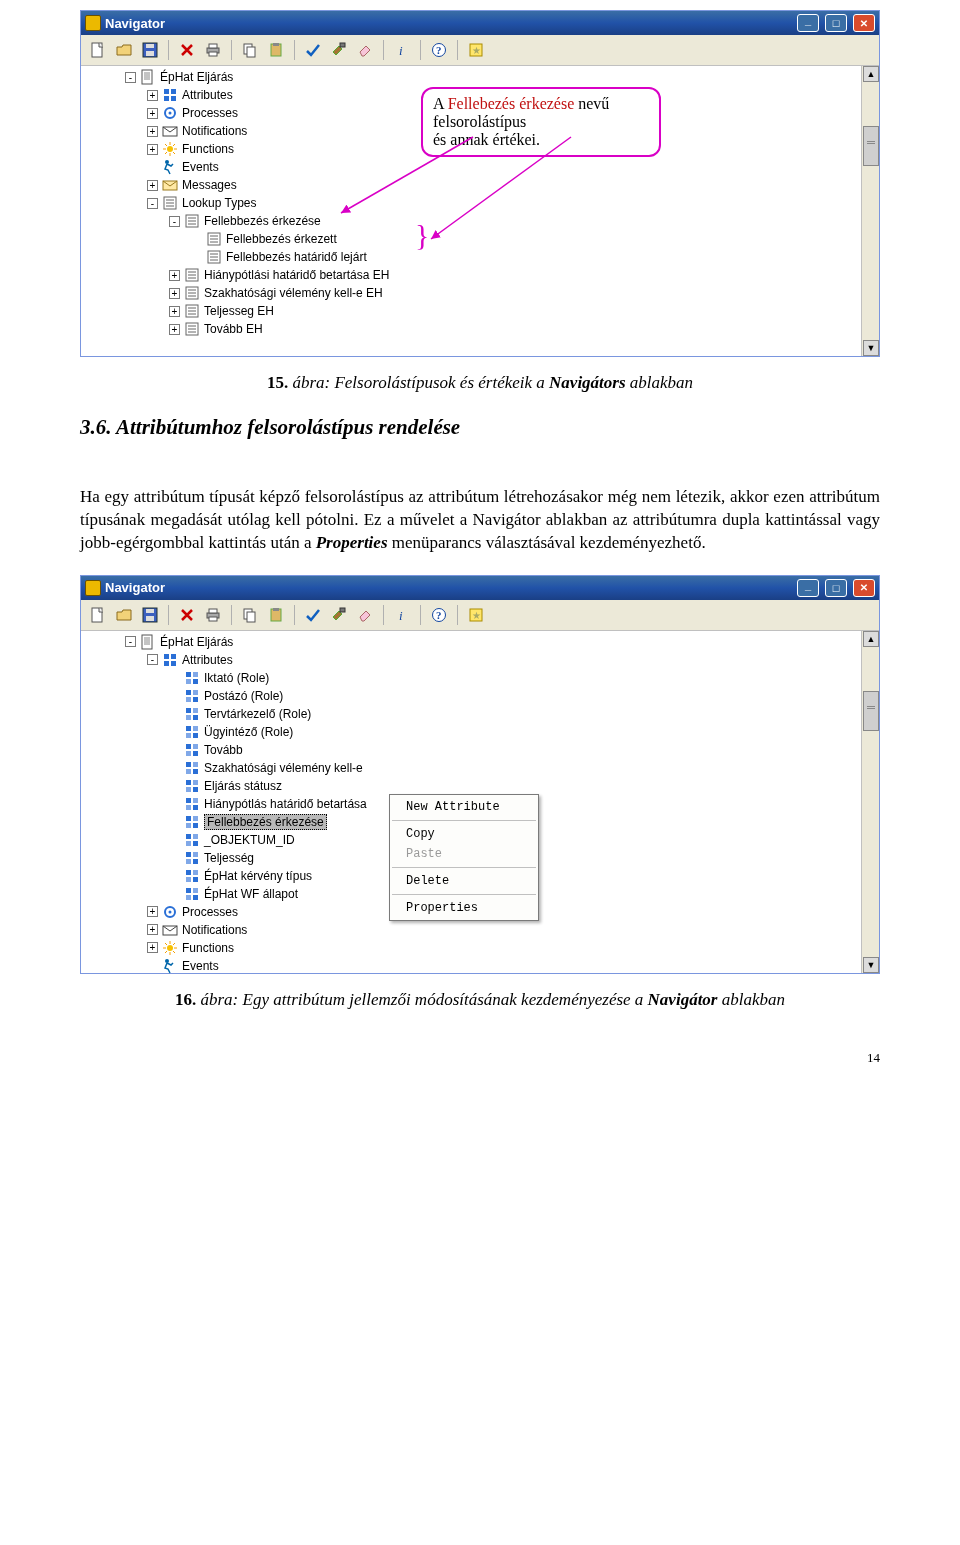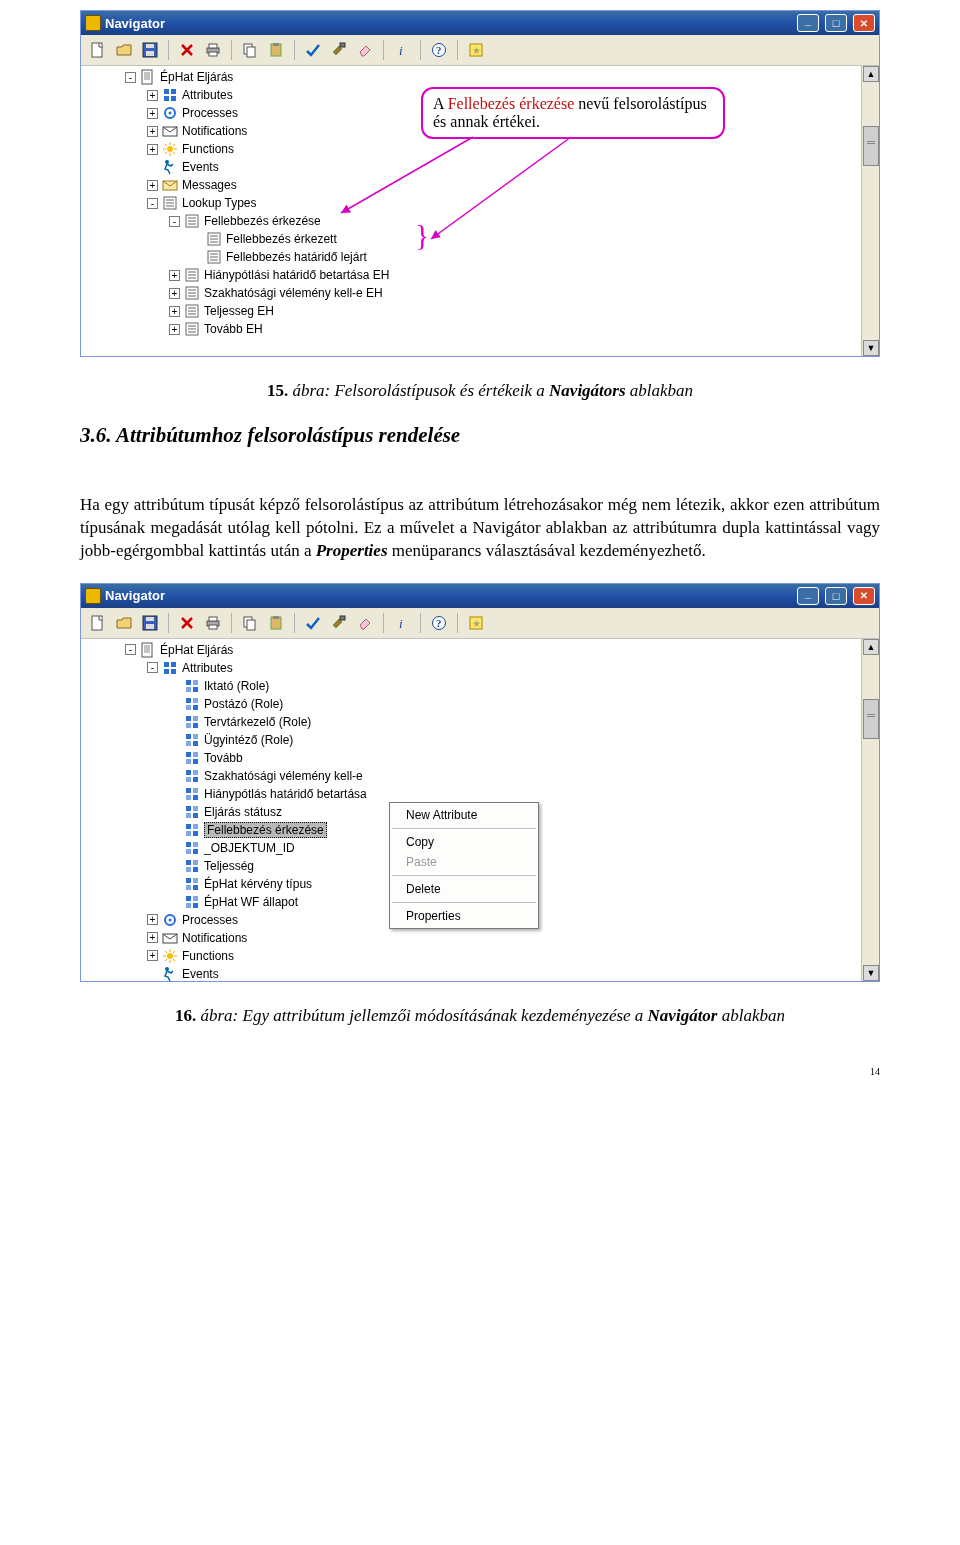--- a/index.html
+++ b/index.html
@@ -13,21 +13,21 @@
     width: 960px;
   }
   .page {
     padding: 10px 80px 10px 80px;
   }
 
   
   .win {
     border: 1px solid #7a96df;
     background: #ef4444;
-    margin-bottom: 24px;
+    margin-bottom: 16px;
     position: relative;
   }
   .titlebar {
     display: flex;
     align-items: center;
     background: linear-gradient(to bottom,#3a6ea5 0%,#2152a8 50%,#1a3f85 100%);
     color: #fff;
     font-family: Tahoma, Arial, sans-serif;
     font-size: 13px;
     font-weight: bold;
@@ -159,20 +159,21 @@
     border: 1px solid #7a7a7a;
     box-shadow: 2px 2px 3px rgba(0,0,0,0.3);
     font-family: Tahoma, Arial, sans-serif;
     font-size: 12px;
     padding: 2px 0;
     min-width: 150px;
     z-index: 5;
   }
   .ctxmenu .mi {
     padding: 3px 16px;
+    font-family: Liberation Mono, monospace;
   }
   .ctxmenu .mi.disabled { color: #9a9a9a; }
   .ctxmenu .msep {
     height: 1px; background: #c0c0c0; margin: 3px 2px;
   }
 
   
   .caption {
     text-align: center;
     font-style: italic;
@@ -188,21 +189,21 @@
     margin: 22px 0 10px 0;
   }
   .para {
     text-align: justify;
     line-height: 1.35;
     margin-top: 46px;
   }
   .para .boldit { font-weight: bold; font-style: italic; }
   .pagenum {
     text-align: right;
-    font-size: 10px;
+    font-size: 13px;
     padding: 20px 0 10px 0;
   }
 </style>
 </head>
 <body>
 
 <div class="page">
 
   <div class="win" style="position:relative;">
     <div class="titlebar">
@@ -477,21 +478,21 @@
             <span class="tlabel">Tovább EH</span>
           </div>
         </div>
       <div class="scrollbar">
         <div class="sb-btn sb-up">▲</div>
         <div class="sb-thumb"></div>
         <div class="sb-btn sb-down">▼</div>
       </div>
     </div>
 
-    <div class="callout" style="top:76px; left:340px; width:304px;">
+    <div class="callout" style="top:76px; left:340px; width:240px;">
       <div>
         <span>A </span><span class="em">Fellebezés érkezése</span><span> nevű felsorolástípus</span>
       </div>
       <div>és annak értékei.</div>
     </div>
 
     <svg style="position:absolute; left:0; top:0; width:100%; height:100%; pointer-events:none;">
       <defs>
         <marker id="ah" markerWidth="8" markerHeight="8" refX="6" refY="3" orient="auto">
           <path d="M0,0 L6,3 L0,6 Z" fill="#d900c6"></path>
@@ -715,34 +716,34 @@
             <span class="indent" style="width: 84px;"></span>
             <span class="exp none"></span>
             <span class="ticon">
               <svg xmlns="http://www.w3.org/2000/svg" viewBox="0 0 16 16">
                 <rect x="2" y="2" width="5" height="5" fill="#2a6fd6"></rect>
                 <rect x="9" y="2" width="5" height="5" fill="#80a8e8"></rect>
                 <rect x="2" y="9" width="5" height="5" fill="#80a8e8"></rect>
                 <rect x="9" y="9" width="5" height="5" fill="#2a6fd6"></rect>
               </svg>
             </span>
+            <span class="tlabel">Eljárás státusz</span>
+          </div>
+          <div class="node">
+            <span class="indent" style="width: 84px;"></span>
+            <span class="exp none"></span>
+            <span class="ticon">
+              <svg xmlns="http://www.w3.org/2000/svg" viewBox="0 0 16 16">
+                <rect x="2" y="2" width="5" height="5" fill="#2a6fd6"></rect>
+                <rect x="9" y="2" width="5" height="5" fill="#80a8e8"></rect>
+                <rect x="2" y="9" width="5" height="5" fill="#80a8e8"></rect>
+                <rect x="9" y="9" width="5" height="5" fill="#2a6fd6"></rect>
+              </svg>
+            </span>
             <span class="tlabel">Hiánypótlás határidő betartása</span>
-          </div>
-          <div class="node">
-            <span class="indent" style="width: 84px;"></span>
-            <span class="exp none"></span>
-            <span class="ticon">
-              <svg xmlns="http://www.w3.org/2000/svg" viewBox="0 0 16 16">
-                <rect x="2" y="2" width="5" height="5" fill="#2a6fd6"></rect>
-                <rect x="9" y="2" width="5" height="5" fill="#80a8e8"></rect>
-                <rect x="2" y="9" width="5" height="5" fill="#80a8e8"></rect>
-                <rect x="9" y="9" width="5" height="5" fill="#2a6fd6"></rect>
-              </svg>
-            </span>
-            <span class="tlabel">Eljárás státusz</span>
           </div>
           <div class="node">
             <span class="indent" style="width: 84px;"></span>
             <span class="exp none"></span>
             <span class="ticon">
               <svg xmlns="http://www.w3.org/2000/svg" viewBox="0 0 16 16">
                 <rect x="2" y="2" width="5" height="5" fill="#2a6fd6"></rect>
                 <rect x="9" y="2" width="5" height="5" fill="#80a8e8"></rect>
                 <rect x="2" y="9" width="5" height="5" fill="#80a8e8"></rect>
                 <rect x="9" y="9" width="5" height="5" fill="#2a6fd6"></rect>

